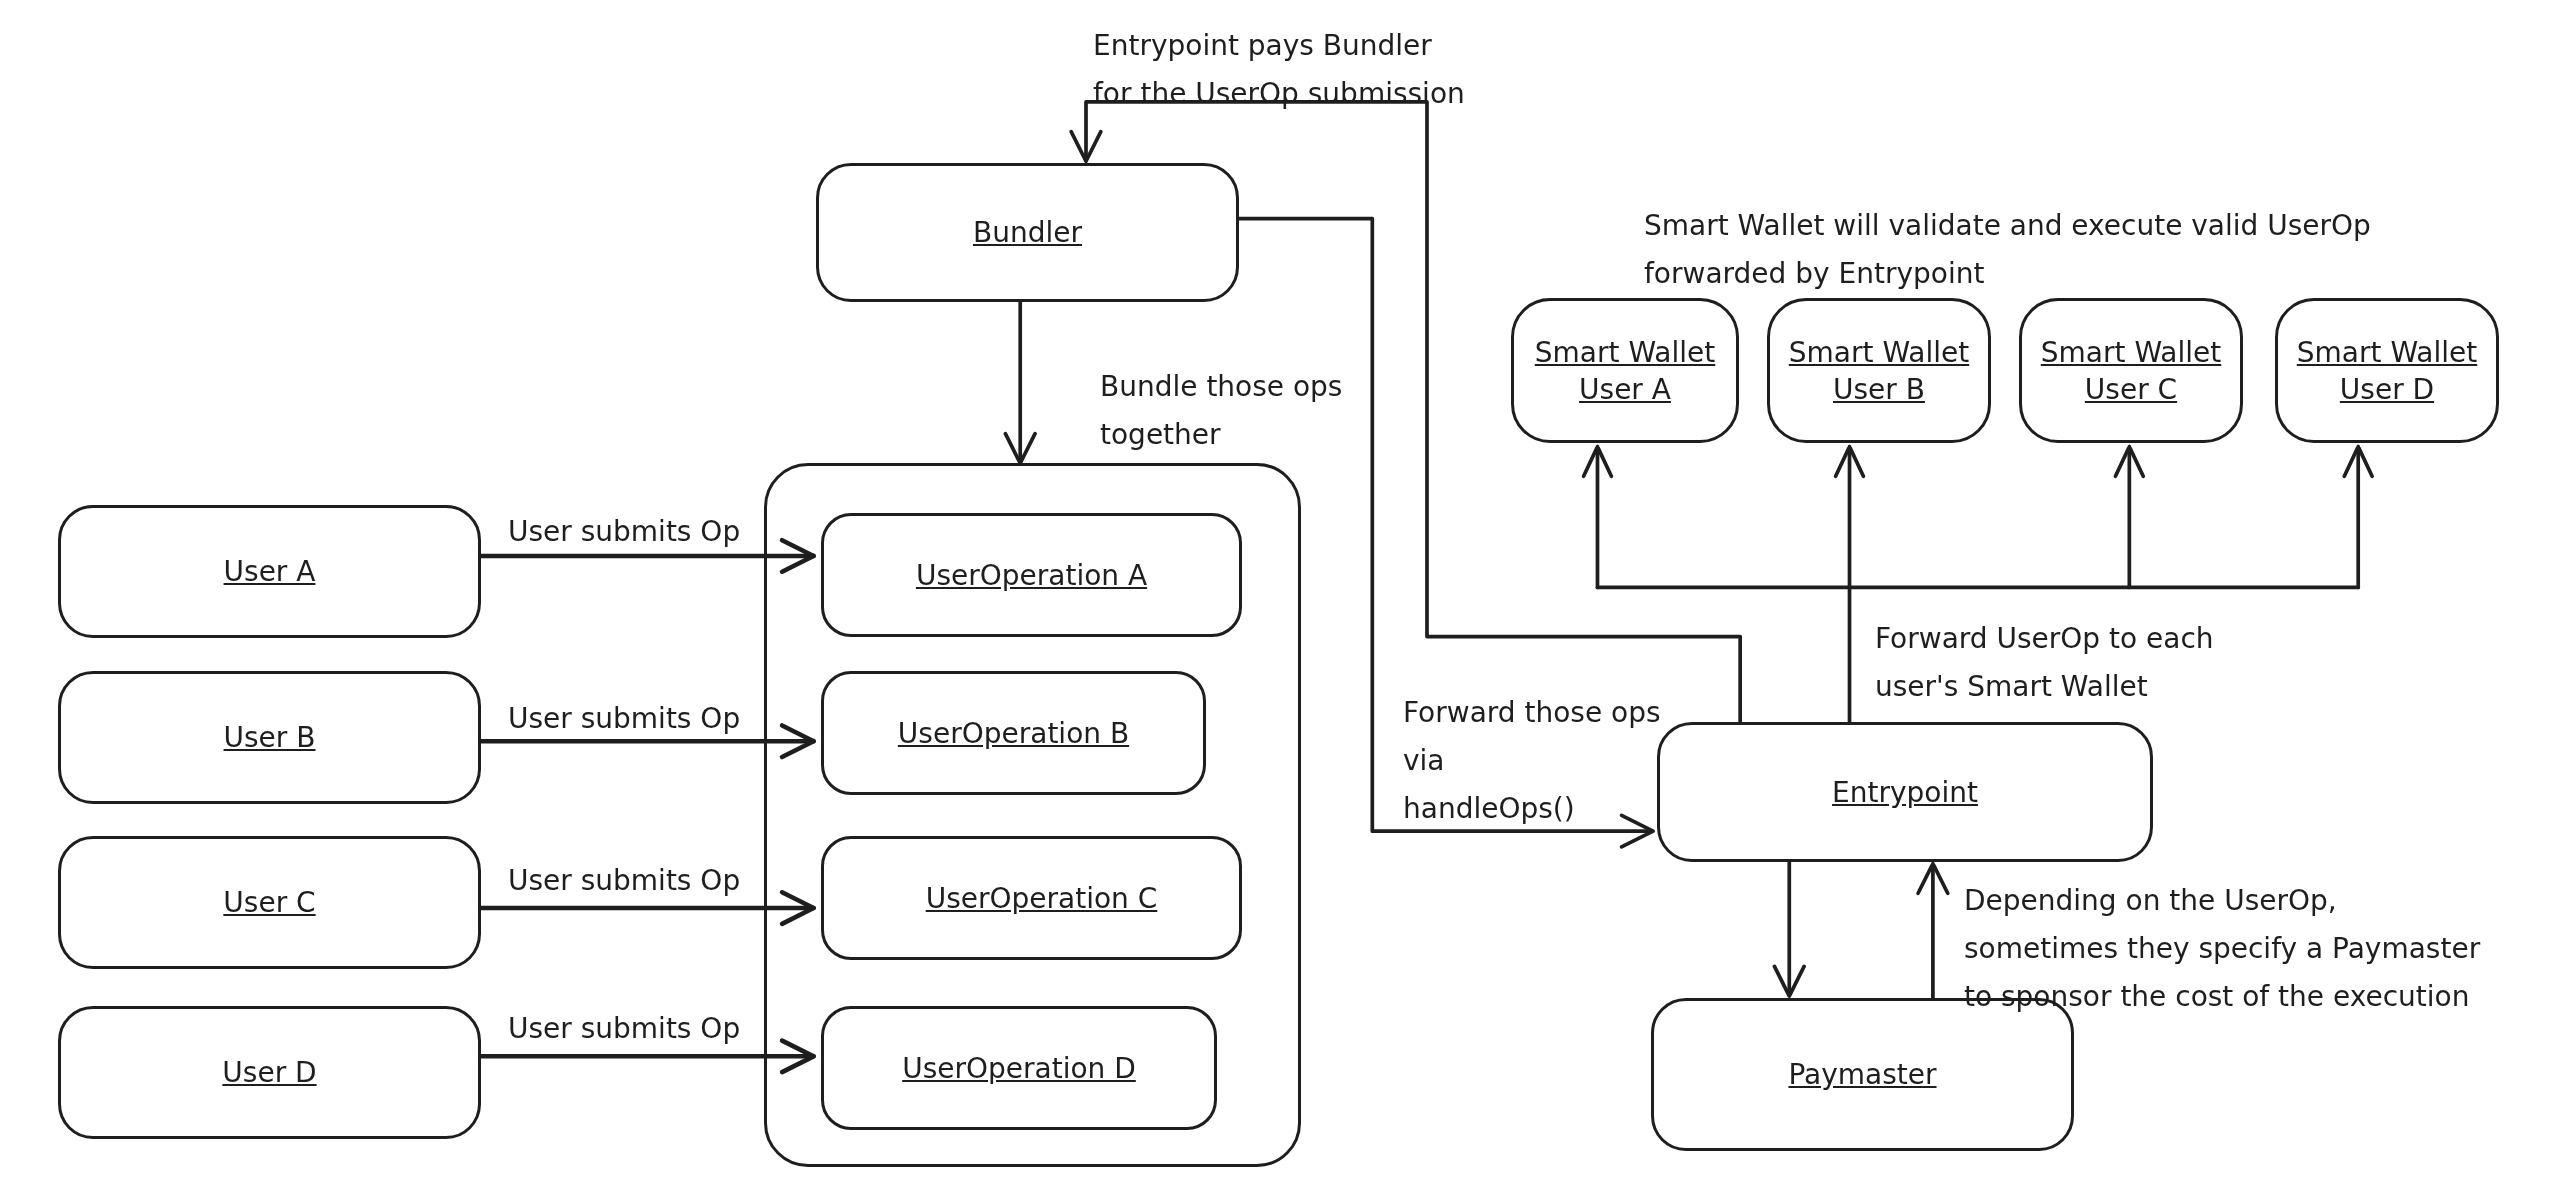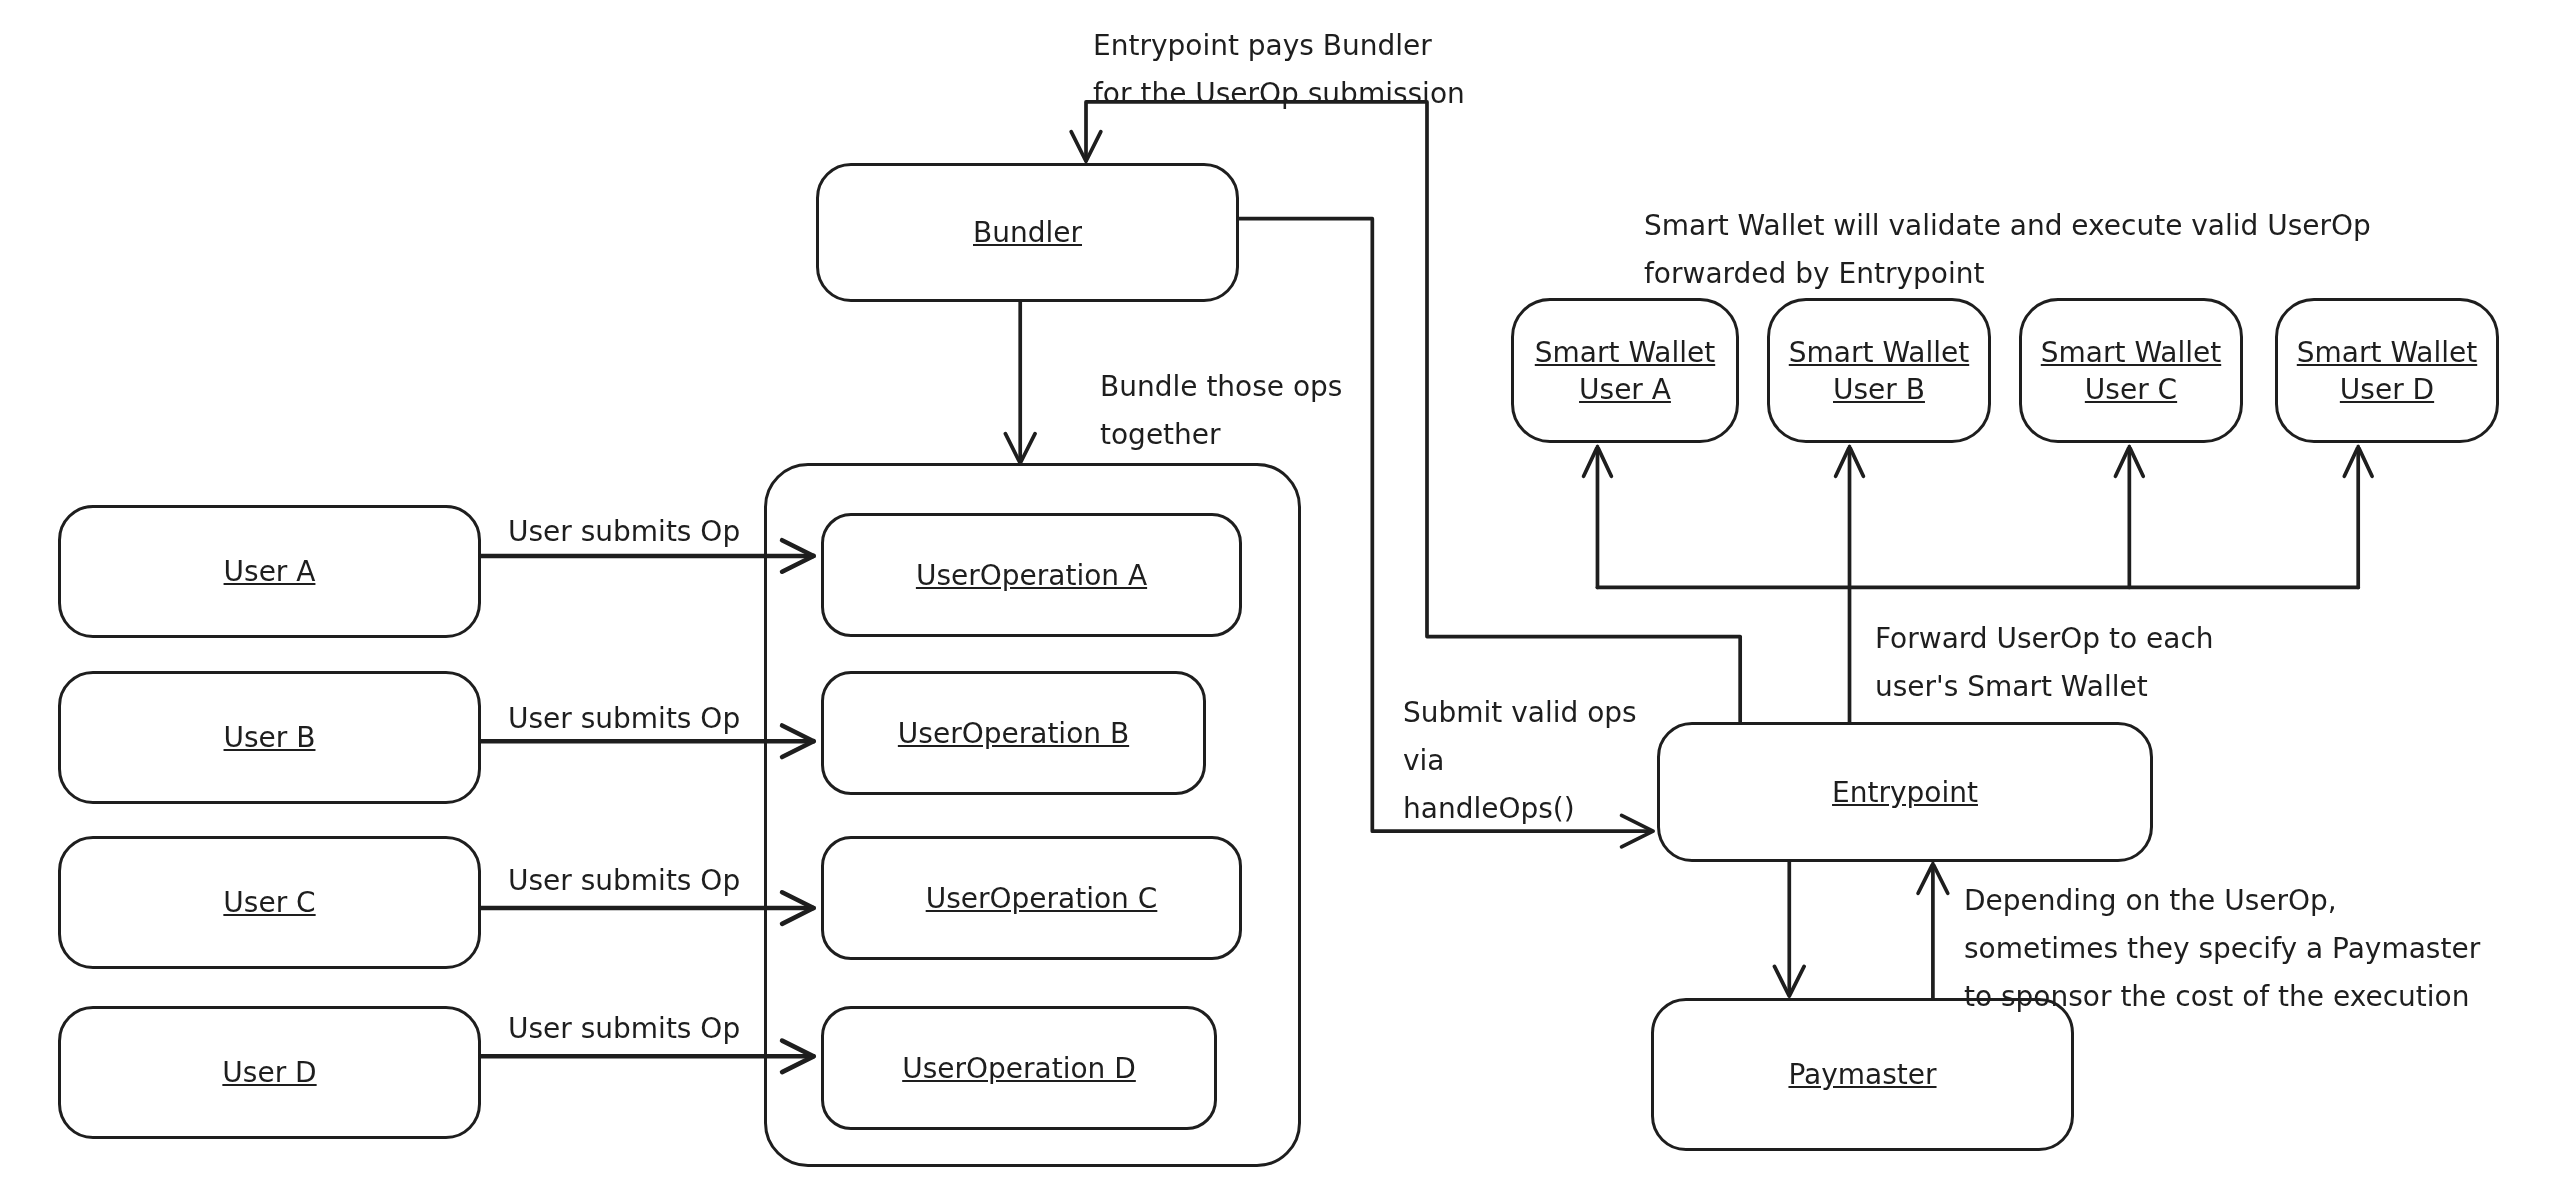--- a/index.html
+++ b/index.html
@@ -137,21 +137,21 @@
   <div class="note a-pays">Entrypoint pays Bundler
 for the UserOp submission</div>
   <div class="note a-wallet-heading">Smart Wallet will validate and execute valid UserOp
 forwarded by Entrypoint</div>
   <div class="note a-bundle">Bundle those ops
 together</div>
   <div class="note a-submit-a">User submits Op</div>
   <div class="note a-submit-b">User submits Op</div>
   <div class="note a-submit-c">User submits Op</div>
   <div class="note a-submit-d">User submits Op</div>
-  <div class="note a-handleops">Submit valid ops
+  <div class="note a-handleops">Forward those ops
 via
 handleOps()</div>
   <div class="note a-forward">Forward UserOp to each
 user's Smart Wallet</div>
   <div class="note a-depending">Depending on the UserOp,
 sometimes they specify a Paymaster
 to sponsor the cost of the execution</div>
 
   <svg class="edges" width="2576" height="1199" viewBox="0 0 2780 1294">
     <g stroke="#1e1e1e" stroke-width="4" fill="none" stroke-linecap="round" stroke-linejoin="round">

